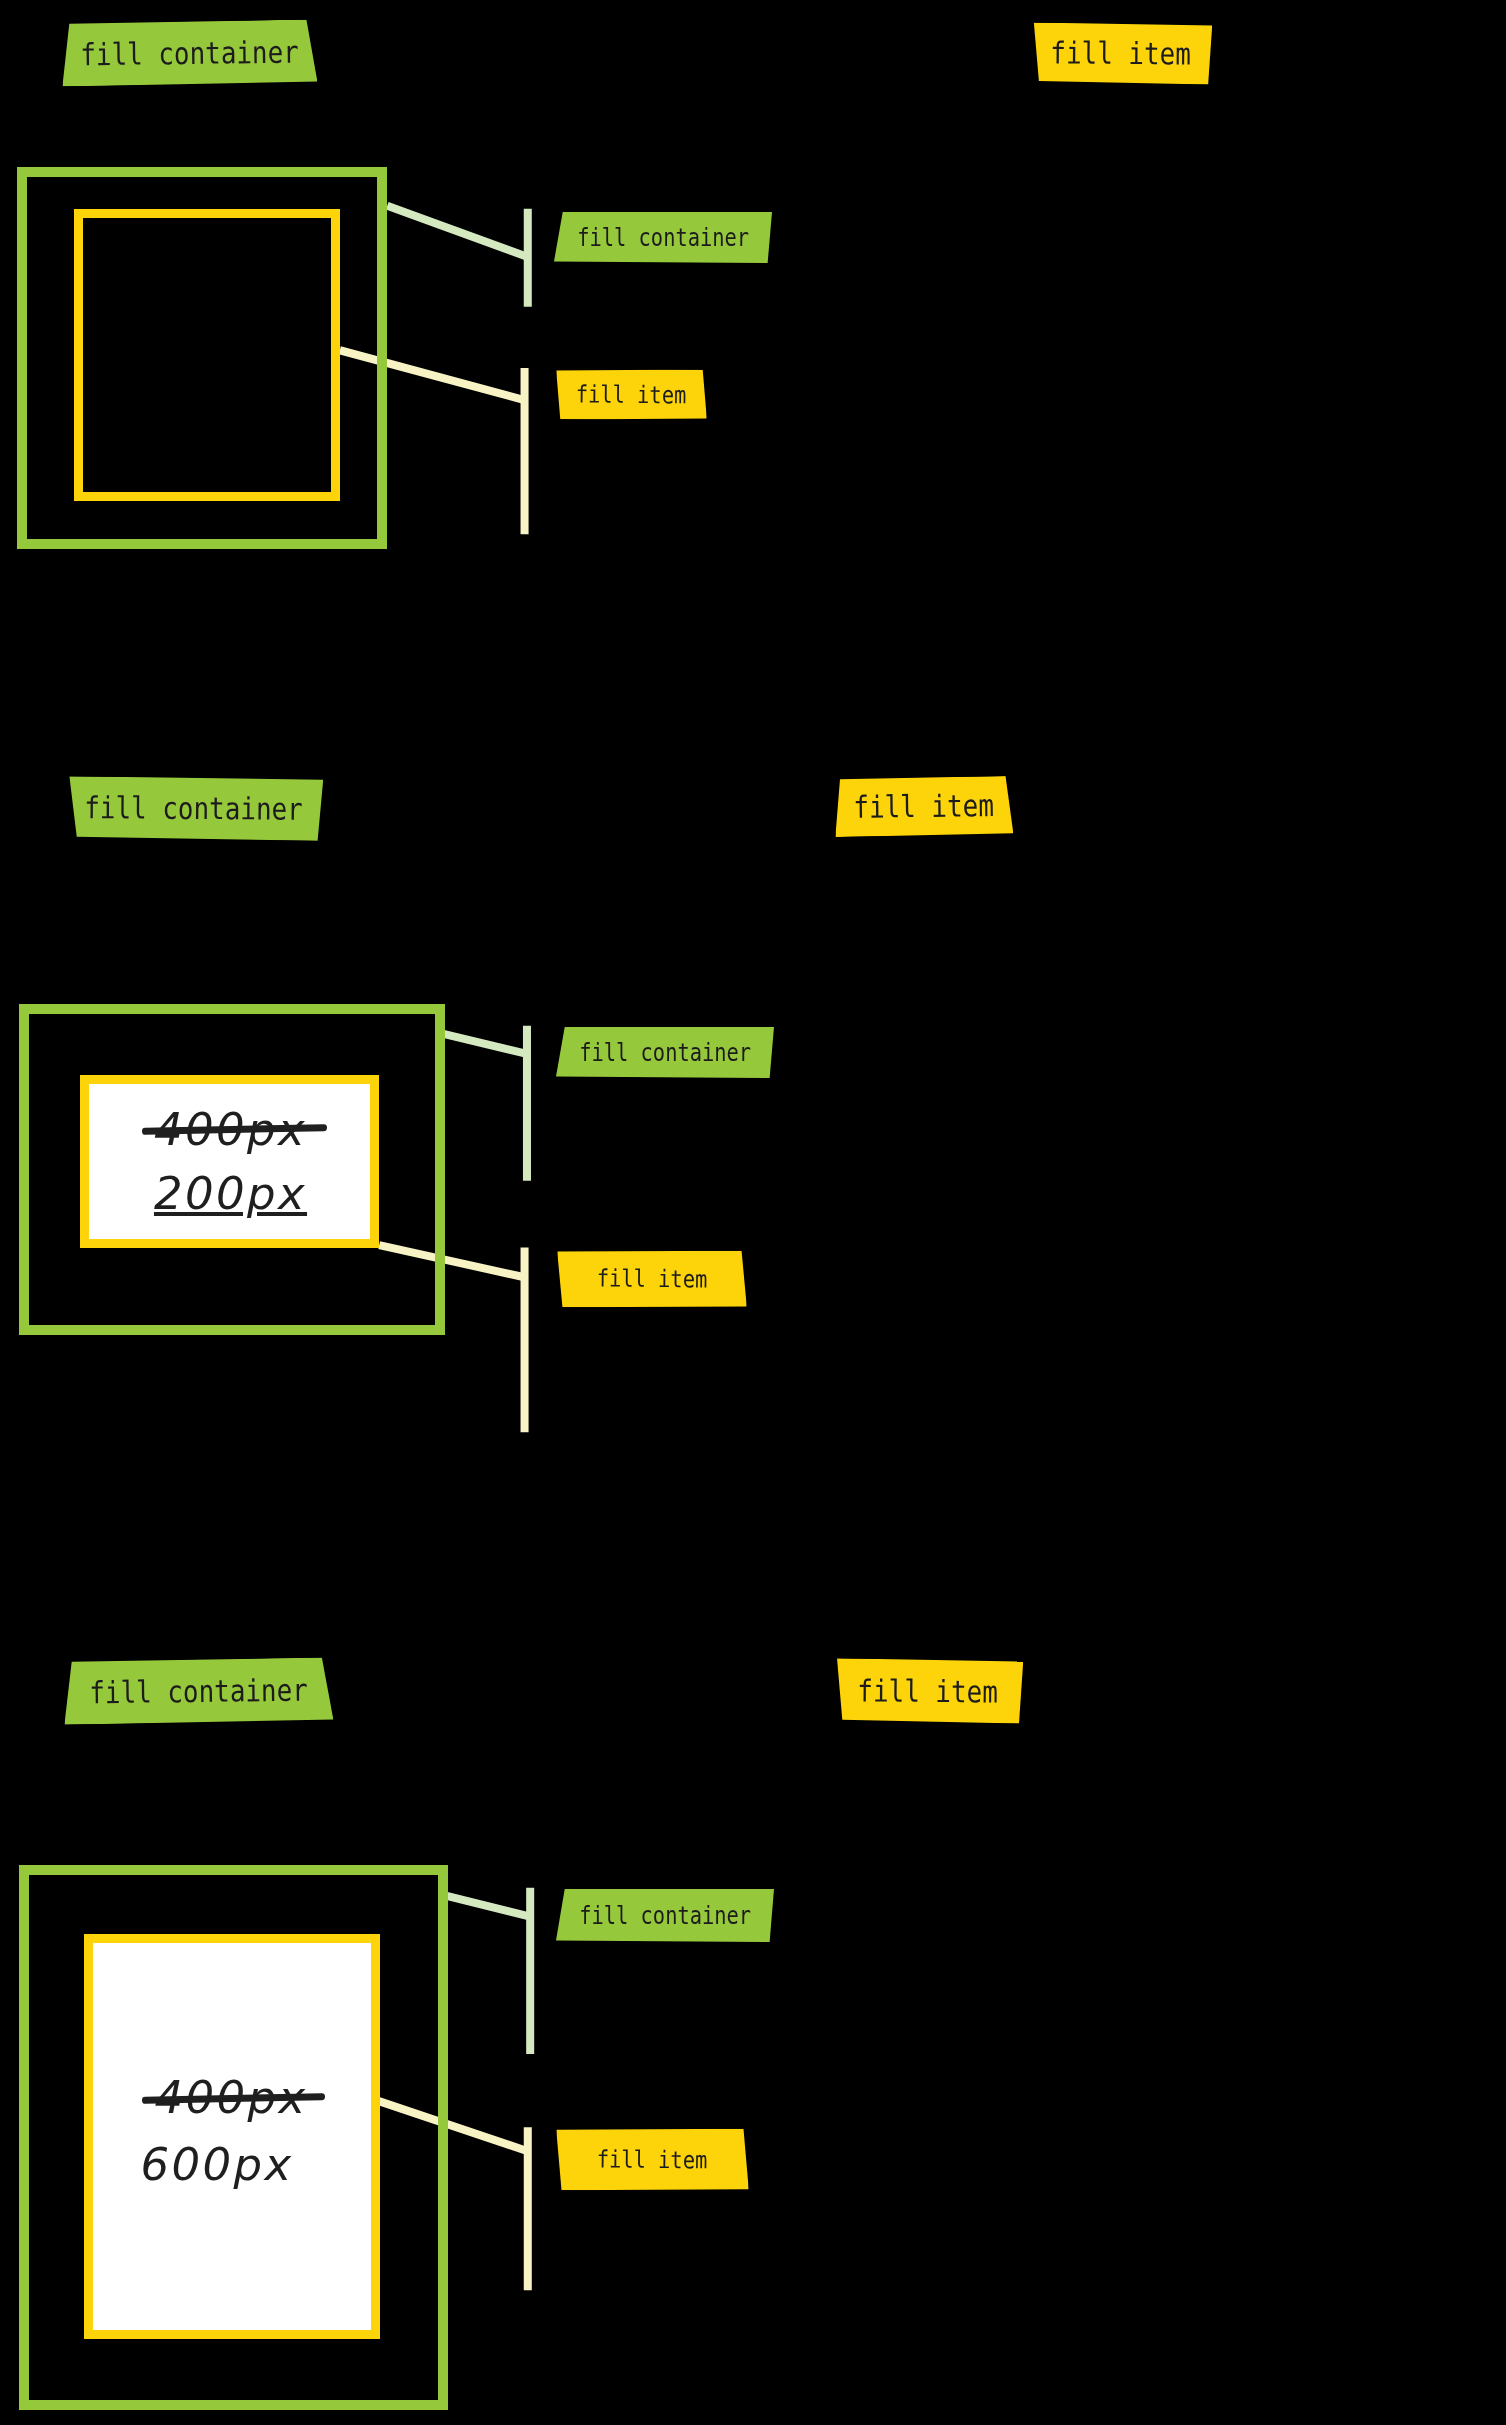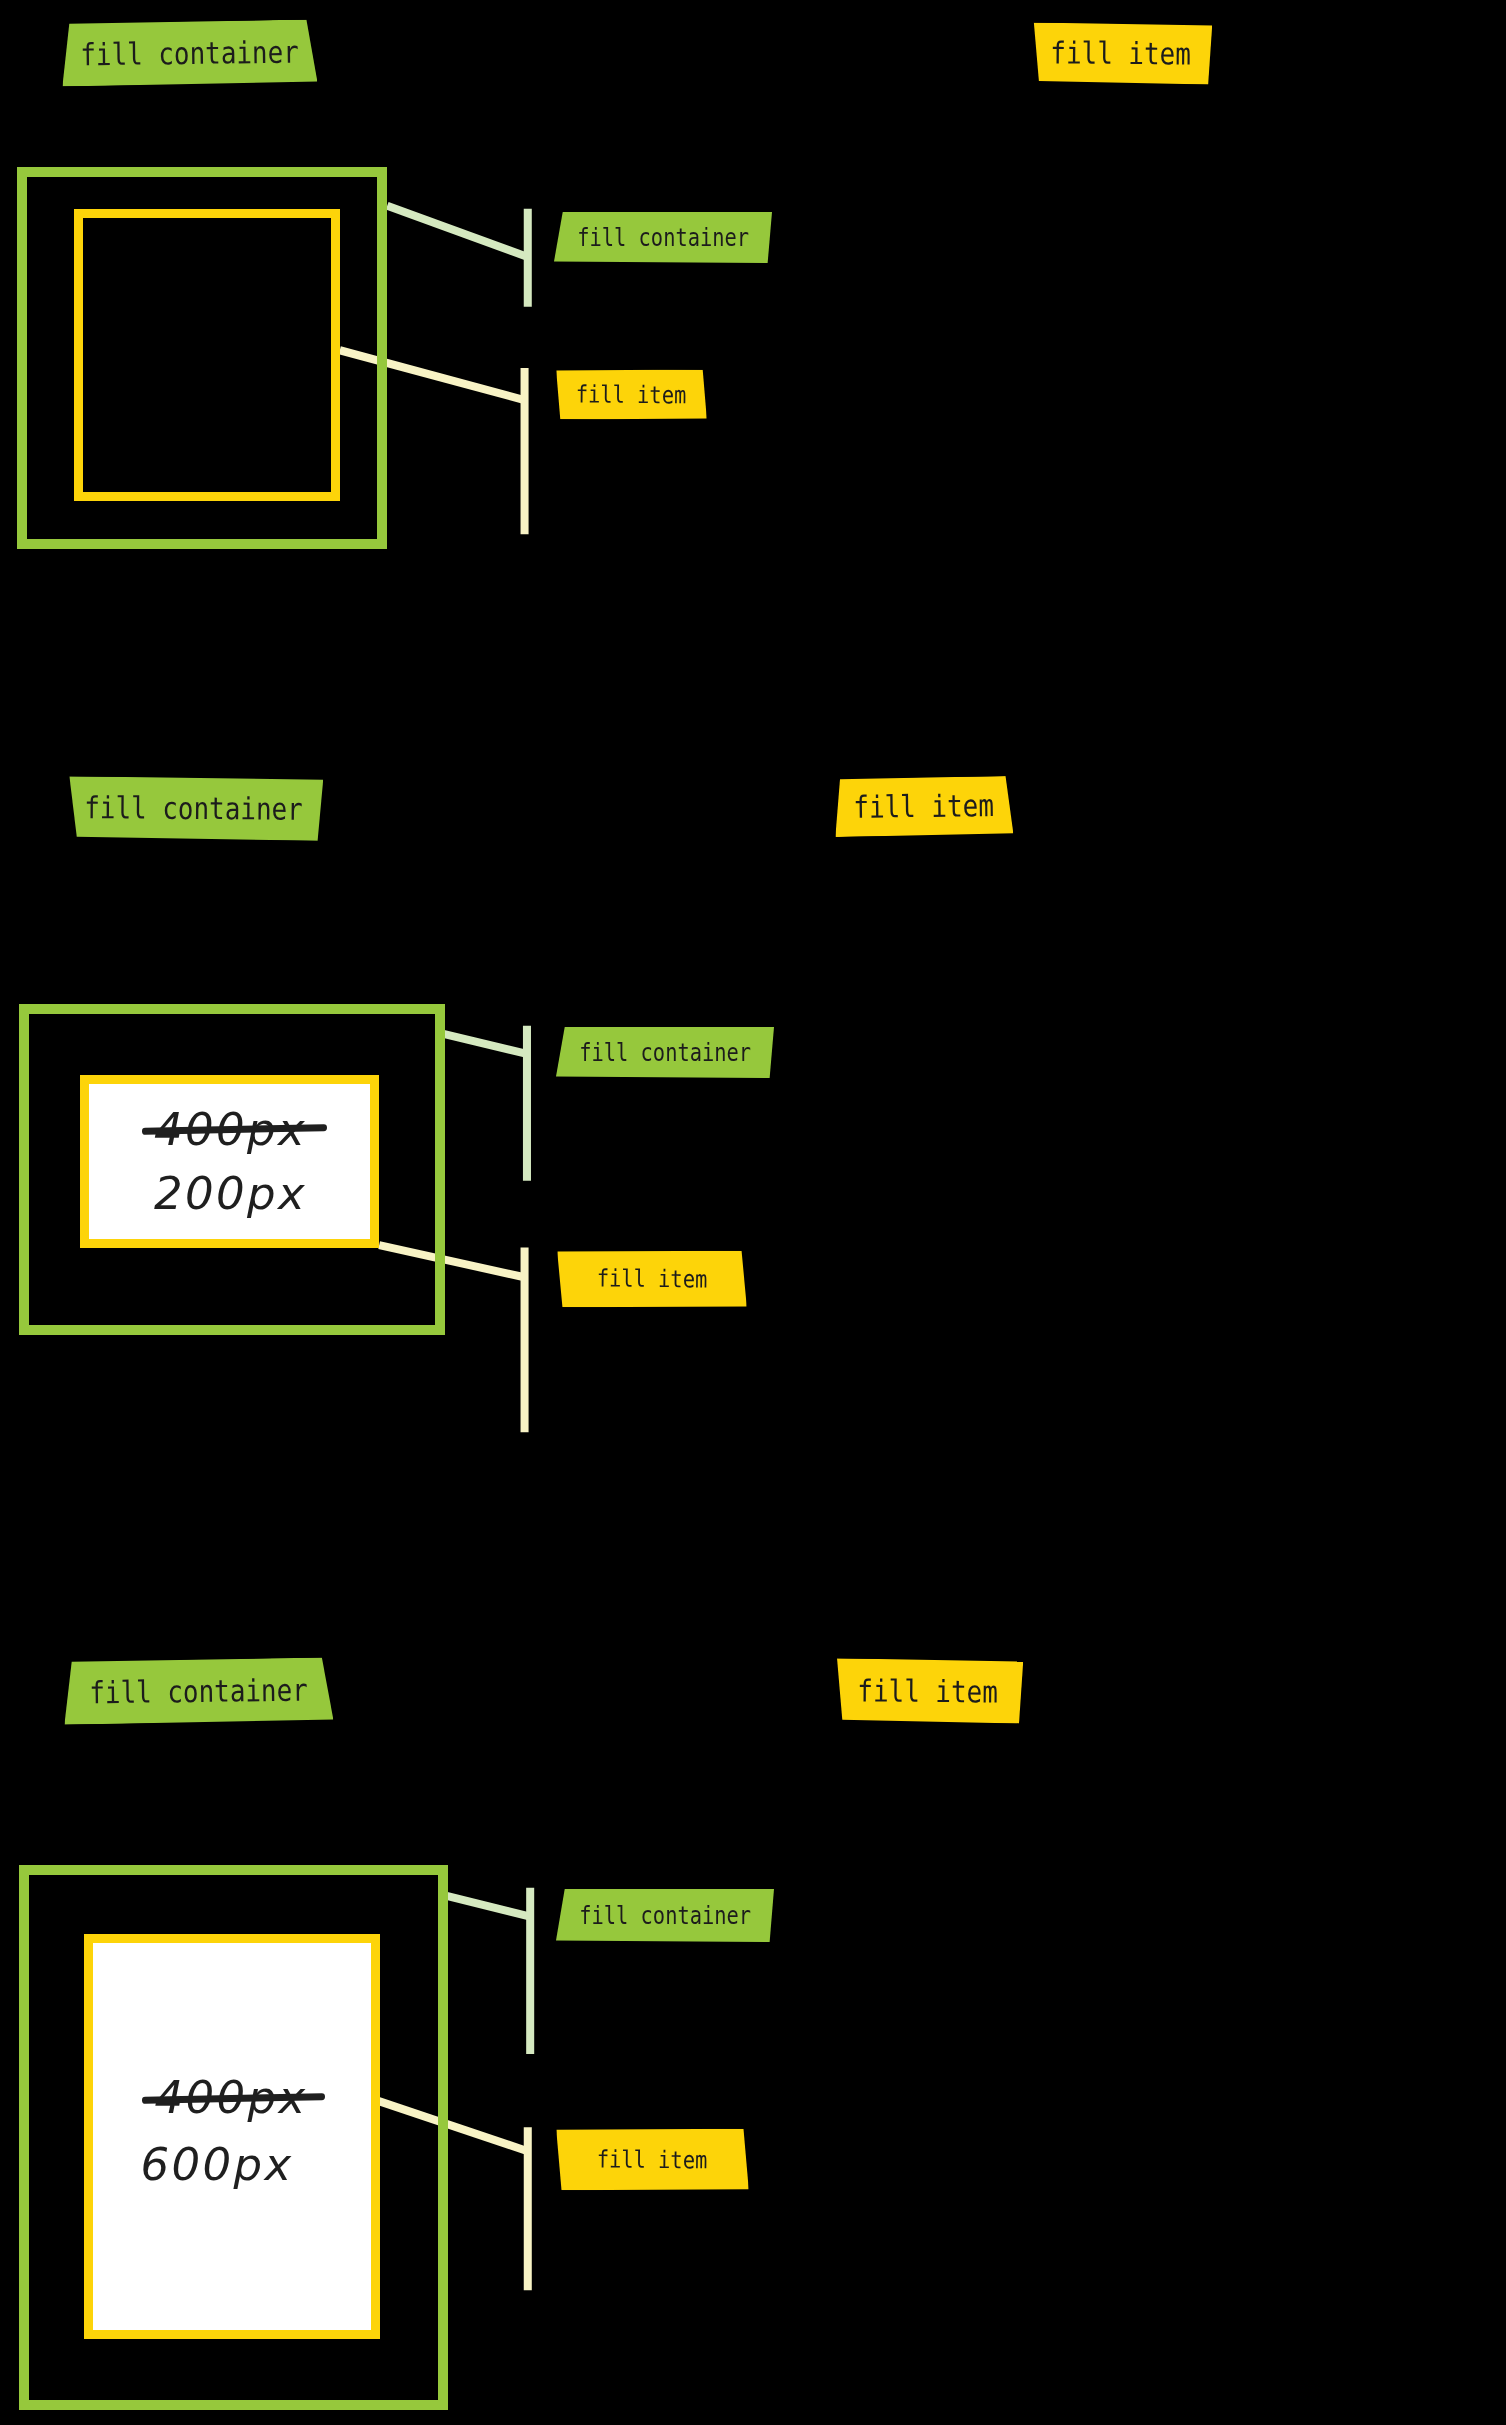--- a/index.html
+++ b/index.html
@@ -81,21 +81,21 @@
 
   
   .s2-hdr-container { left: 64px;  top: 777px; width: 259px; height: 63px; }
   .s2-hdr-item      { left: 835px; top: 777px; width: 178px; height: 59px; }
   .s2-box-container { left: 18.5px;  top: 1004px; width: 426px; height: 331px; }
   .s2-box-item      { left: 80px; top: 1075px; width: 299px; height: 173px; }
   .s2-callout-container { left: 556px; top: 1027px; width: 218px; height: 51px; }
   .s2-callout-item      { left: 557px; top: 1250px; width: 190px; height: 58px; }
   .s2-size-old { left: 138px; top: 1099px; width: 185px; height: 61px; }
   .s2-strike   { left: 142px; top: 1126px; width: 185px; }
-  .s2-size-new { left: 138px; top: 1163px; width: 185px; height: 61px; }
+  .s2-size-new { left: 138px; top: 1163px; width: 185px; height: 61px; text-decoration: underline; }
 
   
   .s3-hdr-container { left: 64px;  top: 1659px; width: 269px; height: 64px; }
   .s3-hdr-item      { left: 833px; top: 1659px; width: 190px; height: 64px; }
   .s3-box-container { left: 18.5px;  top: 1865px; width: 429px; height: 545px; }
   .s3-box-item      { left: 84px; top: 1934px; width: 296px; height: 405px; }
   .s3-callout-container { left: 556px; top: 1889px; width: 218px; height: 53px; }
   .s3-callout-item      { left: 556px; top: 2128px; width: 193px; height: 63px; }
   .s3-size-old { left: 138px; top: 2067px; width: 186px; height: 61px; }
   .s3-strike   { left: 142px; top: 2095px; width: 183px; }

